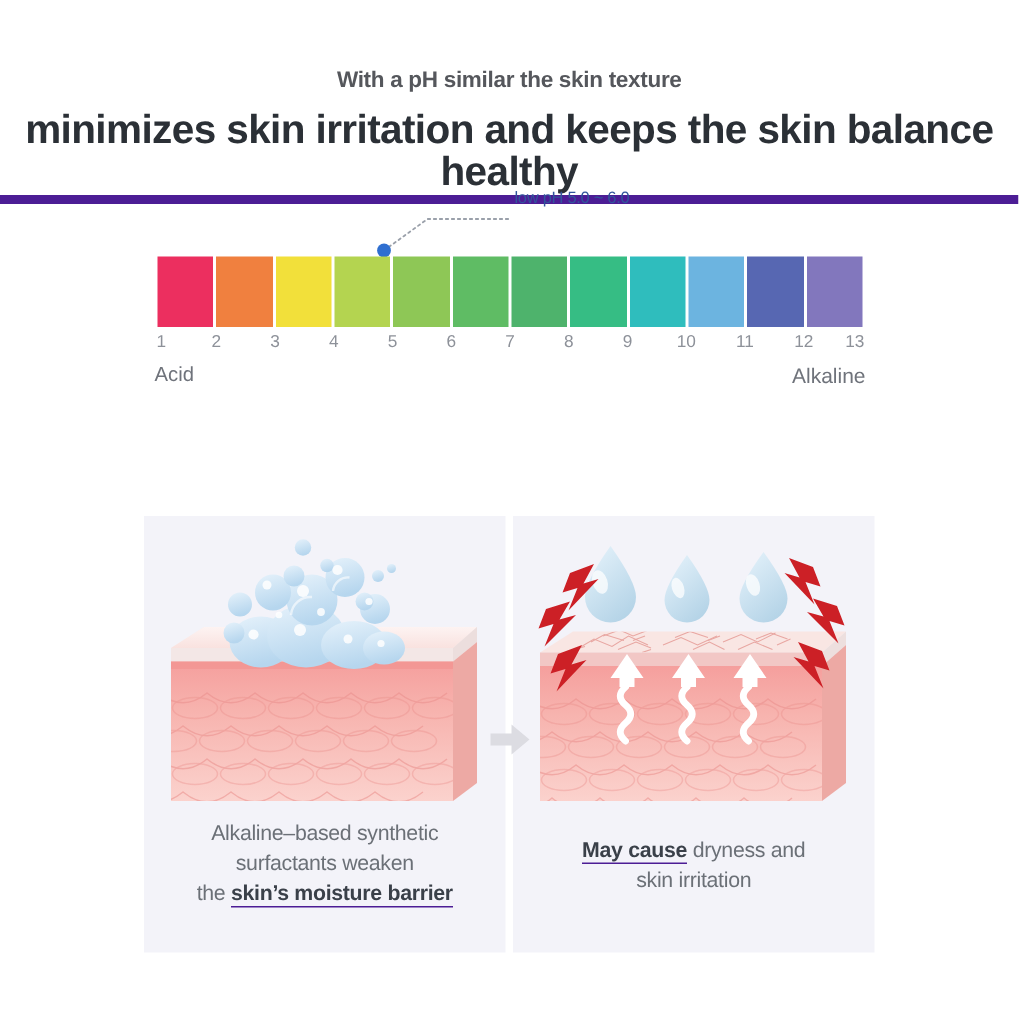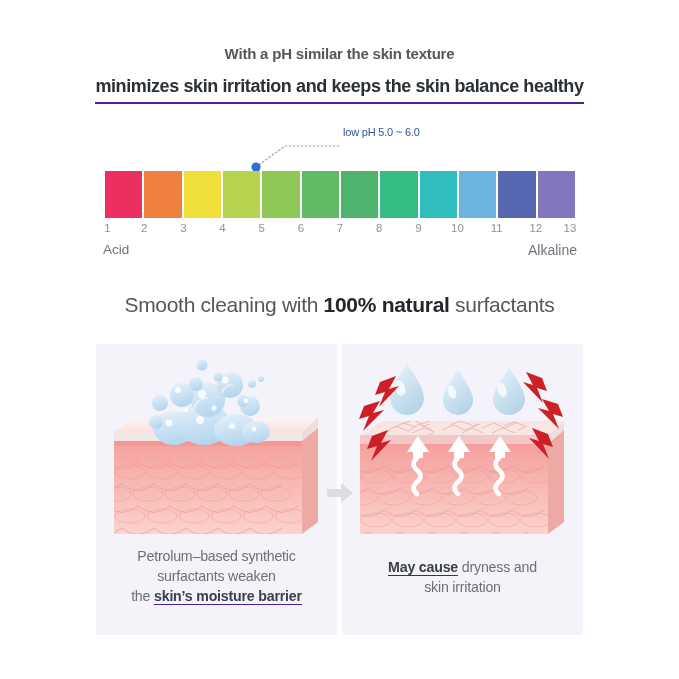--- a/index.html
+++ b/index.html
@@ -29,26 +29,26 @@
   .headline-line1 {
     font-size: 15px;
     color: #55575c;
     letter-spacing: -0.2px;
     line-height: 28px;
     font-weight: 700;
   }
   .headline-line2 {
     display: inline-block;
     margin-top: 4px;
-    font-size: 18px;
+    font-size: 27px;
     font-weight: 700;
     color: #2b3036;
     letter-spacing: -0.4px;
     line-height: 28px;
-    border-bottom: 2px solid #4c1d95;
+    border-bottom: 6px solid #4c1d95;
     padding-bottom: 2px;
   }
 
   
   .ph-annotation {
     position: absolute;
     left: 247px; top: 128px;
     width: 300px; height: 46px;
   }
   .ph-annotation svg { position: absolute; left: 0; top: 0; }
@@ -206,21 +206,20 @@
       <span class="ph-tick" style="left: 83.3333%;">11</span>
       <span class="ph-tick" style="left: 91.6667%; text-align: right;">12</span>
       <span class="ph-tick" style="left: 100%; transform: translateX(-90%);">13</span>
     </div>
 
   <div class="ph-endlabels">
     <span class="ph-endlabel-acid">Acid</span>
     <span class="ph-endlabel-alkaline">Alkaline</span>
   </div>
 
-  <div class="subhead"><span>Smooth cleaning with </span><b>100% natural</b><span> surfactants</span></div>
 
   <div class="panels">
 
     <div class="panel panel-left">
       <svg class="panel-art" viewBox="0 0 241 205">
         <defs>
           <linearGradient id="dermisL" x1="0" y1="0" x2="0" y2="1">
             <stop offset="0" stop-color="#f59f9d"></stop>
             <stop offset="0.35" stop-color="#f7b3ae"></stop>
             <stop offset="1" stop-color="#fbd2cd"></stop>
@@ -308,21 +307,21 @@
               <circle cx="90" cy="66" r="2.2"></circle>
           </g>
           <g fill="none" stroke="#ffffff" stroke-width="1.6" opacity="0.6">
             <path d="M98 66 a13 13 0 0 1 14 -12"></path>
             <path d="M126 50 a10 10 0 0 1 11 -9"></path>
           </g>
         </g>
       </svg>
 
       <div class="panel-caption caption-left">
-        <div>Petrolum–based synthetic</div>
+        <div>Alkaline–based synthetic</div>
         <div>surfactants weaken</div>
         <div><span>the </span><b>skin’s moisture barrier</b></div>
       </div>
     </div>
 
     <div class="panel panel-right">
       <svg class="panel-art" viewBox="0 0 241 205">
         <defs>
           <linearGradient id="dermisR" x1="0" y1="0" x2="0" y2="1">
             <stop offset="0" stop-color="#f59f9d"></stop>

